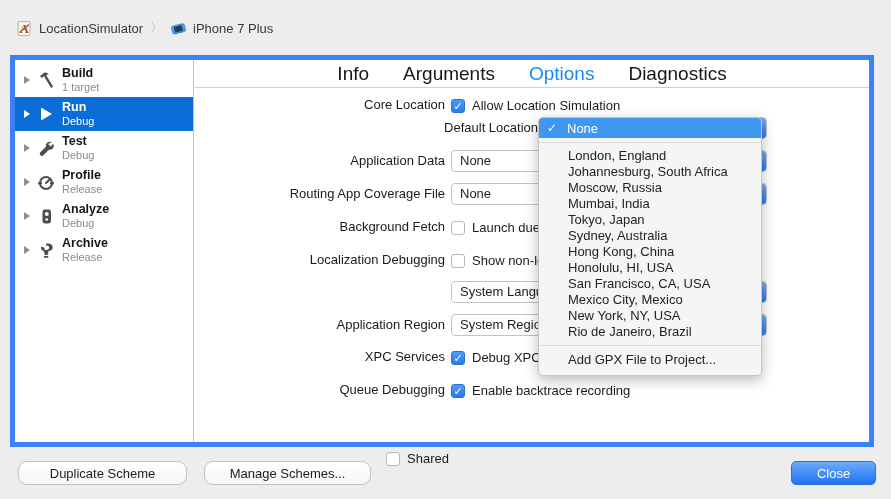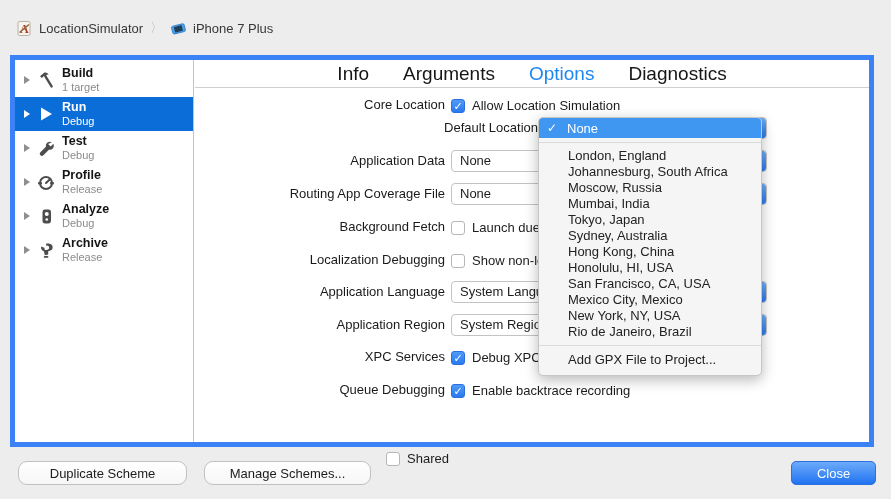--- a/index.html
+++ b/index.html
@@ -194,21 +194,20 @@
         <span class="tab active">Options</span>
         <span class="tab">Diagnostics</span>
       </div>
 
       <div class="flabel" style="top:37px">Core Location</div>
       <div class="flabel indent" style="top:60px">Default Location</div>
       <div class="flabel" style="top:93px">Application Data</div>
       <div class="flabel" style="top:126px">Routing App Coverage File</div>
       <div class="flabel" style="top:159px">Background Fetch</div>
       <div class="flabel" style="top:192px">Localization Debugging</div>
-      <div class="flabel" style="top:224px">Application Language</div>
       <div class="flabel" style="top:257px">Application Region</div>
       <div class="flabel" style="top:289px">XPC Services</div>
       <div class="flabel" style="top:322px">Queue Debugging</div>
 
       <div class="cbrow" style="left:256px; top:37px">
         <span class="checkbox checked"></span>
         <span class="cbtext">Allow Location Simulation</span>
       </div>
       <div class="cbrow" style="left:256px; top:159px">
         <span class="checkbox"></span>

